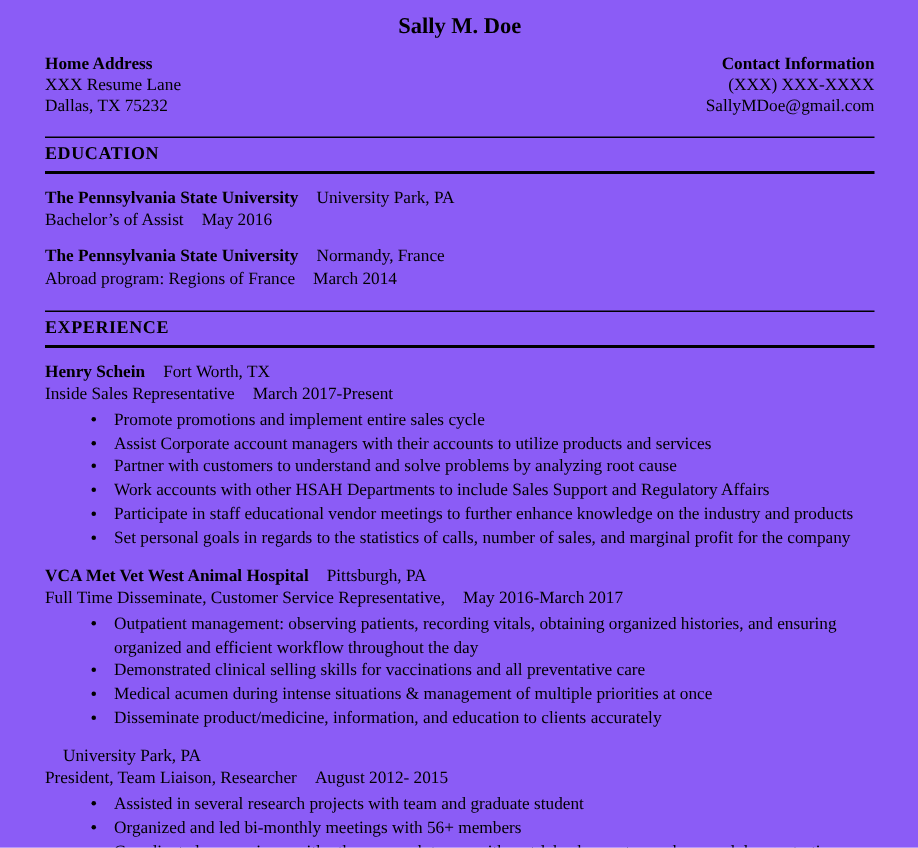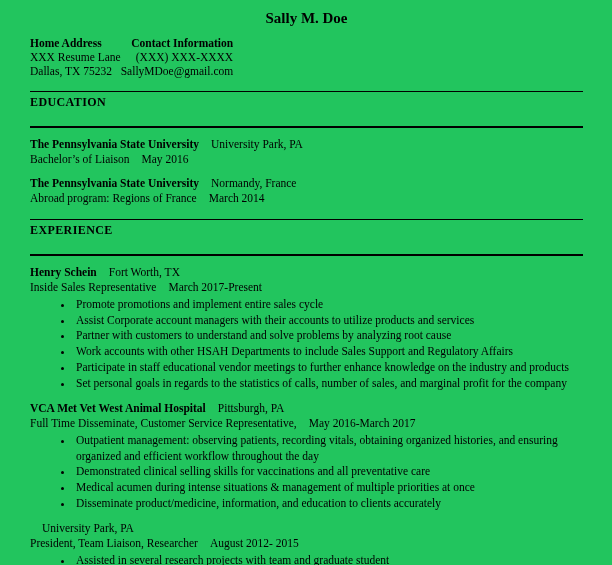--- a/index.html
+++ b/index.html
@@ -9,44 +9,45 @@
     overflow: hidden;
     font-family: "Liberation Serif", "DejaVu Serif", serif;
     color: #000000;
     -webkit-font-smoothing: antialiased;
   }
   .page {
     box-sizing: border-box;
     width: 612px;
     height: 565px;
     padding: 8px 29px 0 30px;
-    background: #22c55e;
+    background: #8b5cf6;
   }
   .name {
     text-align: center;
     font-weight: bold;
     font-size: 15px;
     margin: 2px 0 9px 0;
   }
   .header-row {
     display: flex;
+    justify-content: space-between;
     font-size: 11.5px;
     line-height: 1.22;
     margin-bottom: 11px;
   }
   .header-col.right { text-align: right; }
   .bold { font-weight: bold; }
   .italic { }
   .section-heading {
     border-top: 1px solid #000;
     border-bottom: 2.5px solid #000;
     font-weight: bold;
     font-size: 12px;
     letter-spacing: 0.4px;
-    padding: 3px 0 16px 0;
+    padding: 3px 0 4px 0;
     margin-top: 13px;
     margin-bottom: 9px;
   }
   .entry { margin-bottom: 9px; }
   .row {
     display: flex;
     font-size: 11.5px;
     line-height: 1.3;
   }
   .row .left { text-align: left; }
@@ -82,21 +83,21 @@
   </div>
 
   <div class="section-heading">EDUCATION</div>
 
   <div class="entry">
     <div class="row">
       <span class="left bold">The Pennsylvania State University</span>
       <span class="right">University Park, PA</span>
     </div>
     <div class="row">
-      <span class="left">Bachelor’s of Liaison</span>
+      <span class="left">Bachelor’s of Assist</span>
       <span class="right">May 2016</span>
     </div>
   </div>
 
   <div class="entry">
     <div class="row">
       <span class="left bold">The Pennsylvania State University</span>
       <span class="right">Normandy, France</span>
     </div>
     <div class="row">

